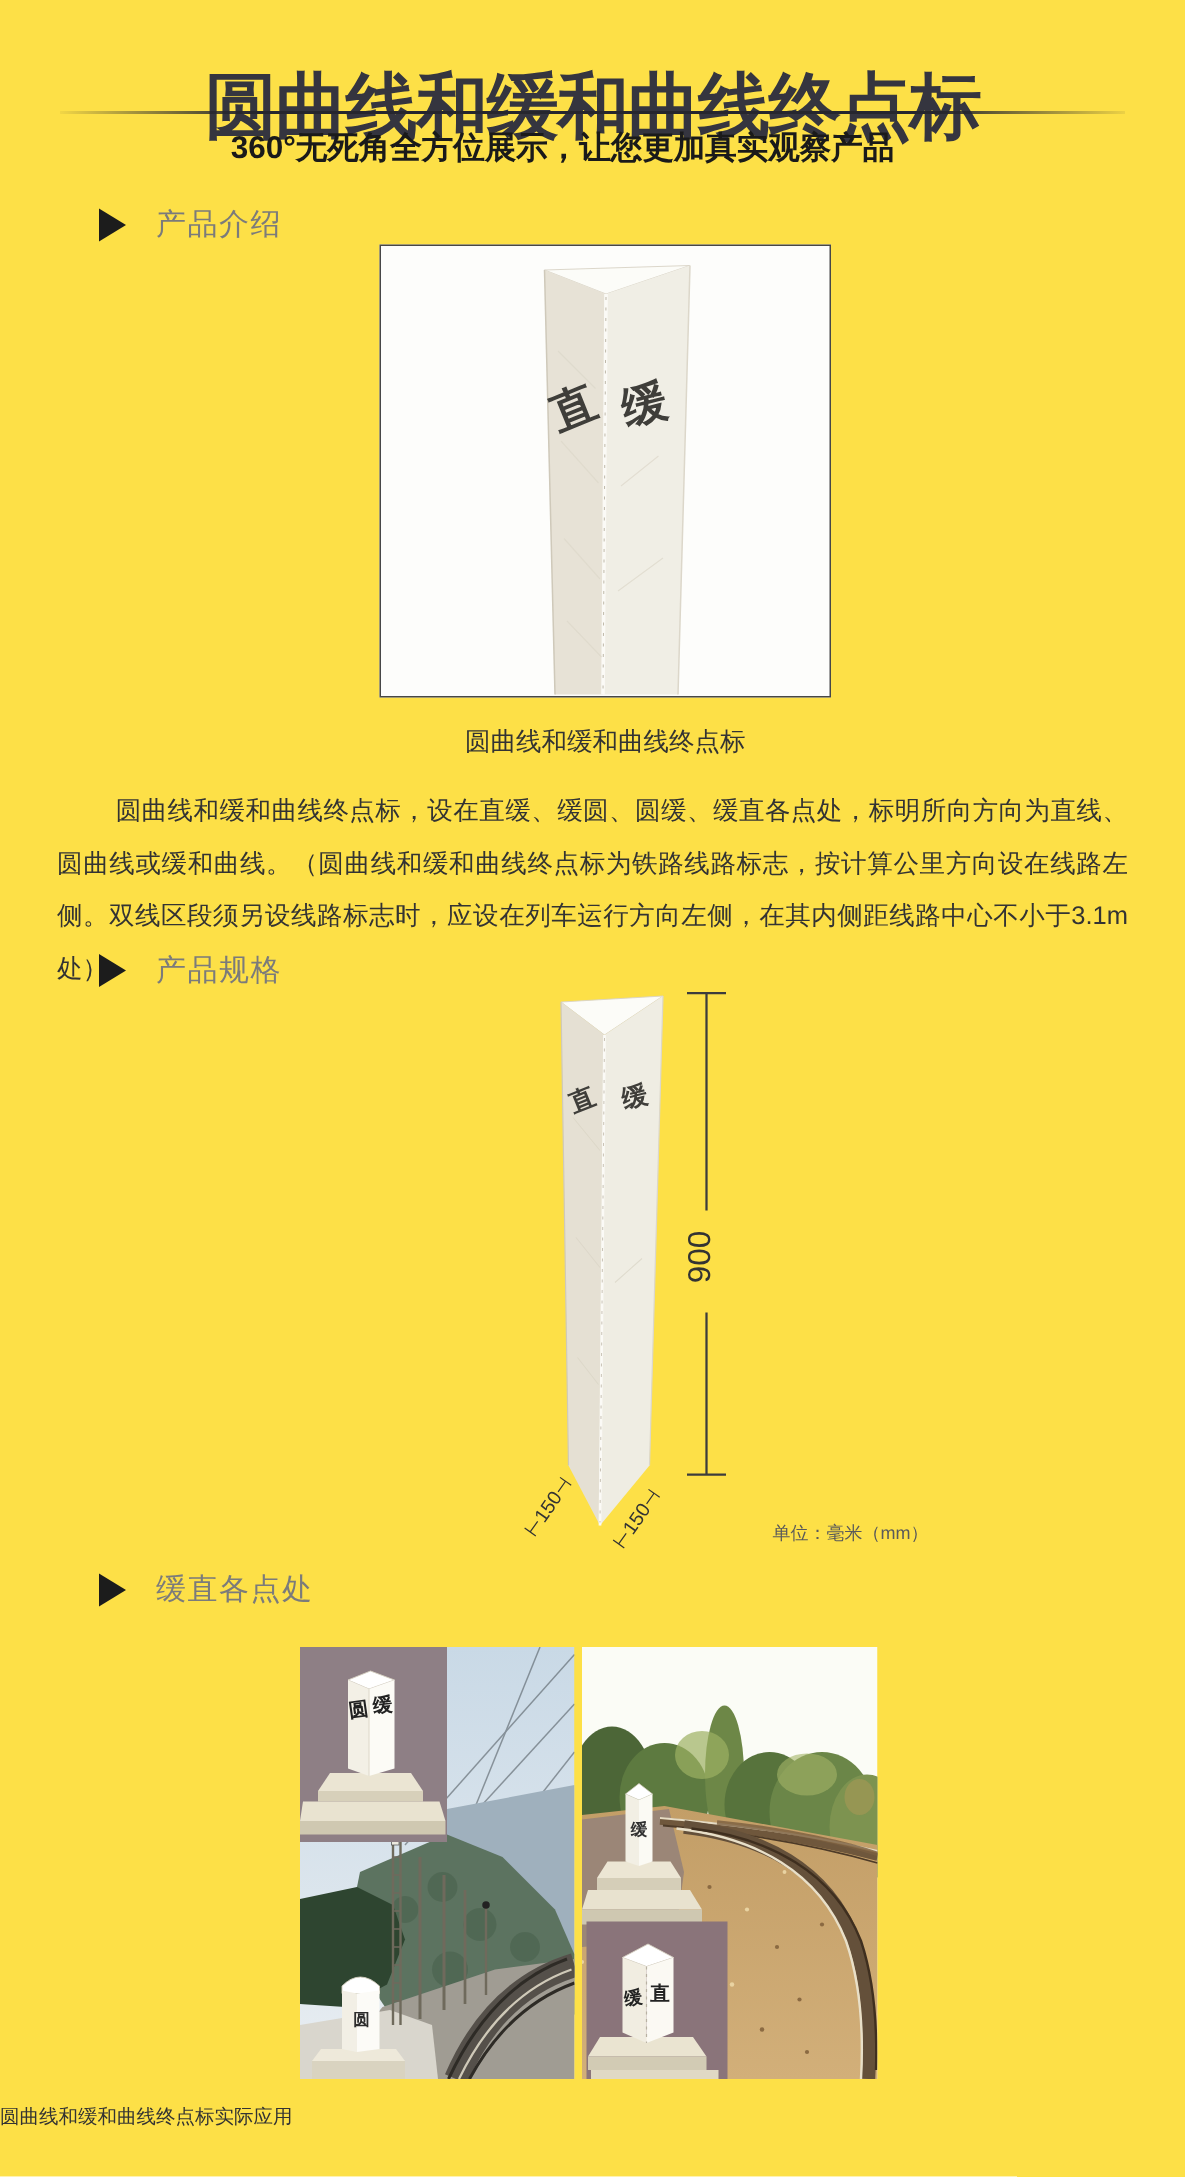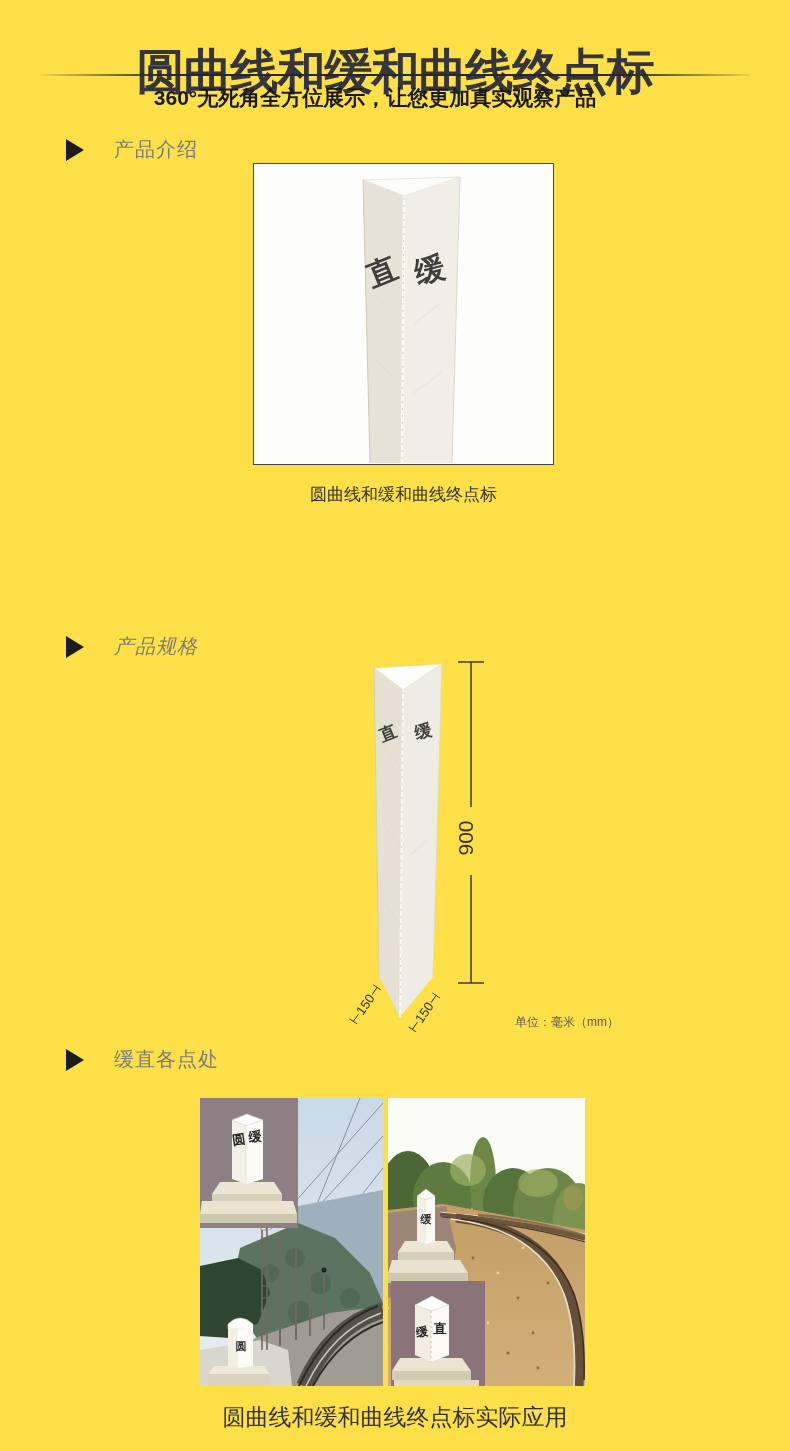--- a/index.html
+++ b/index.html
@@ -6,41 +6,41 @@
   body{font-family:"Liberation Sans","DejaVu Sans",sans-serif;color:#333;}
   .page{position:relative;width:790px;height:1451px;background:#fde047;overflow:hidden;margin:0 auto;}
 
   .main-title{position:absolute;top:8px;left:0;width:790px;height:64px;line-height:64px;
     text-align:center;font-size:48px;font-weight:900;letter-spacing:-1px;color:var(--c-title,#35353f);}
   .title-divider{position:absolute;top:74px;left:40px;width:710px;height:2px;
     background:linear-gradient(90deg,rgba(38,38,46,0.05),#26262e 18%,#26262e 82%,rgba(38,38,46,0.08));}
   .subtitle{position:absolute;top:84px;left:0;width:750px;text-align:center;
     font-size:21px;font-weight:bold;color:#1a1a1a;}
 
-  .section-header{position:absolute;left:66px;display:flex;align-items:center;gap:30px;}
-  .sec-intro{top:136px;} .sec-spec{top:633px;font-style:italic;} .sec-app{top:1046px;}
+  .section-header{position:absolute;left:66px;display:flex;align-items:center;gap:20px;}
+  .sec-intro{top:136px;} .sec-spec{top:633px;} .sec-app{top:1046px;}
   .tri{width:0;height:0;border-top:11px solid transparent;border-bottom:11px solid transparent;
     border-left:18px solid var(--c-triangle,#1c1c1c);}
   .section-label{font-size:20px;color:var(--c-sechdr,#7b7b7b);letter-spacing:1px;}
 
   .intro-figure{position:absolute;top:163px;left:253px;width:301px;height:302px;
     border:1px solid #474747;background:#fdfdfb;box-sizing:border-box;}
   .intro-caption{position:absolute;top:483px;left:253px;width:301px;text-align:center;
     font-size:17px;color:#333;}
 
   .intro-paragraph{position:absolute;top:506px;left:38px;width:714px;font-size:17px;
     line-height:35px;color:#333;text-align:justify;text-indent:2.3em;}
 
   .spec-figure{position:absolute;top:655px;left:330px;width:170px;height:385px;}
   .unit-note{position:absolute;top:1014px;left:515px;font-size:12px;color:var(--c-unit,#5a5a5a);}
 
   .photo-left{position:absolute;top:1098px;left:200px;width:183px;height:288px;}
   .photo-right{position:absolute;top:1098px;left:388px;width:197px;height:288px;}
-  .app-caption{position:absolute;top:1402px;left:0;width:790px;text-align:center;
-    font-size:23px;color:#333;}
+  .app-caption{position:absolute;top:1402px;left:0;width:790px;text-align:left;
+    font-size:13px;color:#333;}
 
   svg text{font-family:"Liberation Sans","DejaVu Sans",sans-serif;}
 </style>
 </head>
 <body>
 
 <div class="page">
 
   <h1 class="main-title">圆曲线和缓和曲线终点标</h1>
   <div class="title-divider"></div>
@@ -69,20 +69,21 @@
           <line x1="160" y1="160" x2="185" y2="140"></line>
             <line x1="158" y1="230" x2="188" y2="208"></line>
         </g>
         <text x="129" y="118" font-size="30" font-weight="bold" fill="#3f3e3a" text-anchor="middle" transform="rotate(-22 129 110)">直</text>
         <text x="176" y="116" font-size="30" font-weight="bold" fill="#3f3e3a" text-anchor="middle" transform="rotate(-14 176 108)">缓</text>
       </g>
     </svg>
   </div>
   <div class="intro-caption">圆曲线和缓和曲线终点标</div>
 
+  <p class="intro-paragraph">圆曲线和缓和曲线终点标，设在直缓、缓圆、圆缓、缓直各点处，标明所向方向为直线、圆曲线或缓和曲线。（圆曲线和缓和曲线终点标为铁路线路标志，按计算公里方向设在线路左侧。双线区段须另设线路标志时，应设在列车运行方向左侧，在其内侧距线路中心不小于3.1m处）</p>
 
   <div class="section-header sec-spec">
     <span class="tri"></span>
     <span class="section-label">产品规格</span>
   </div>
 
   <svg class="spec-figure" viewBox="0 0 170 385">
     <g>
       <polygon points="44,13 112,9 73,35" fill="#fcfcf8" stroke="#d8d3c5" stroke-width="0.6"></polygon>
       <polygon points="44,13 73,35 70,362 49,322" fill="#e5e0d3"></polygon>

